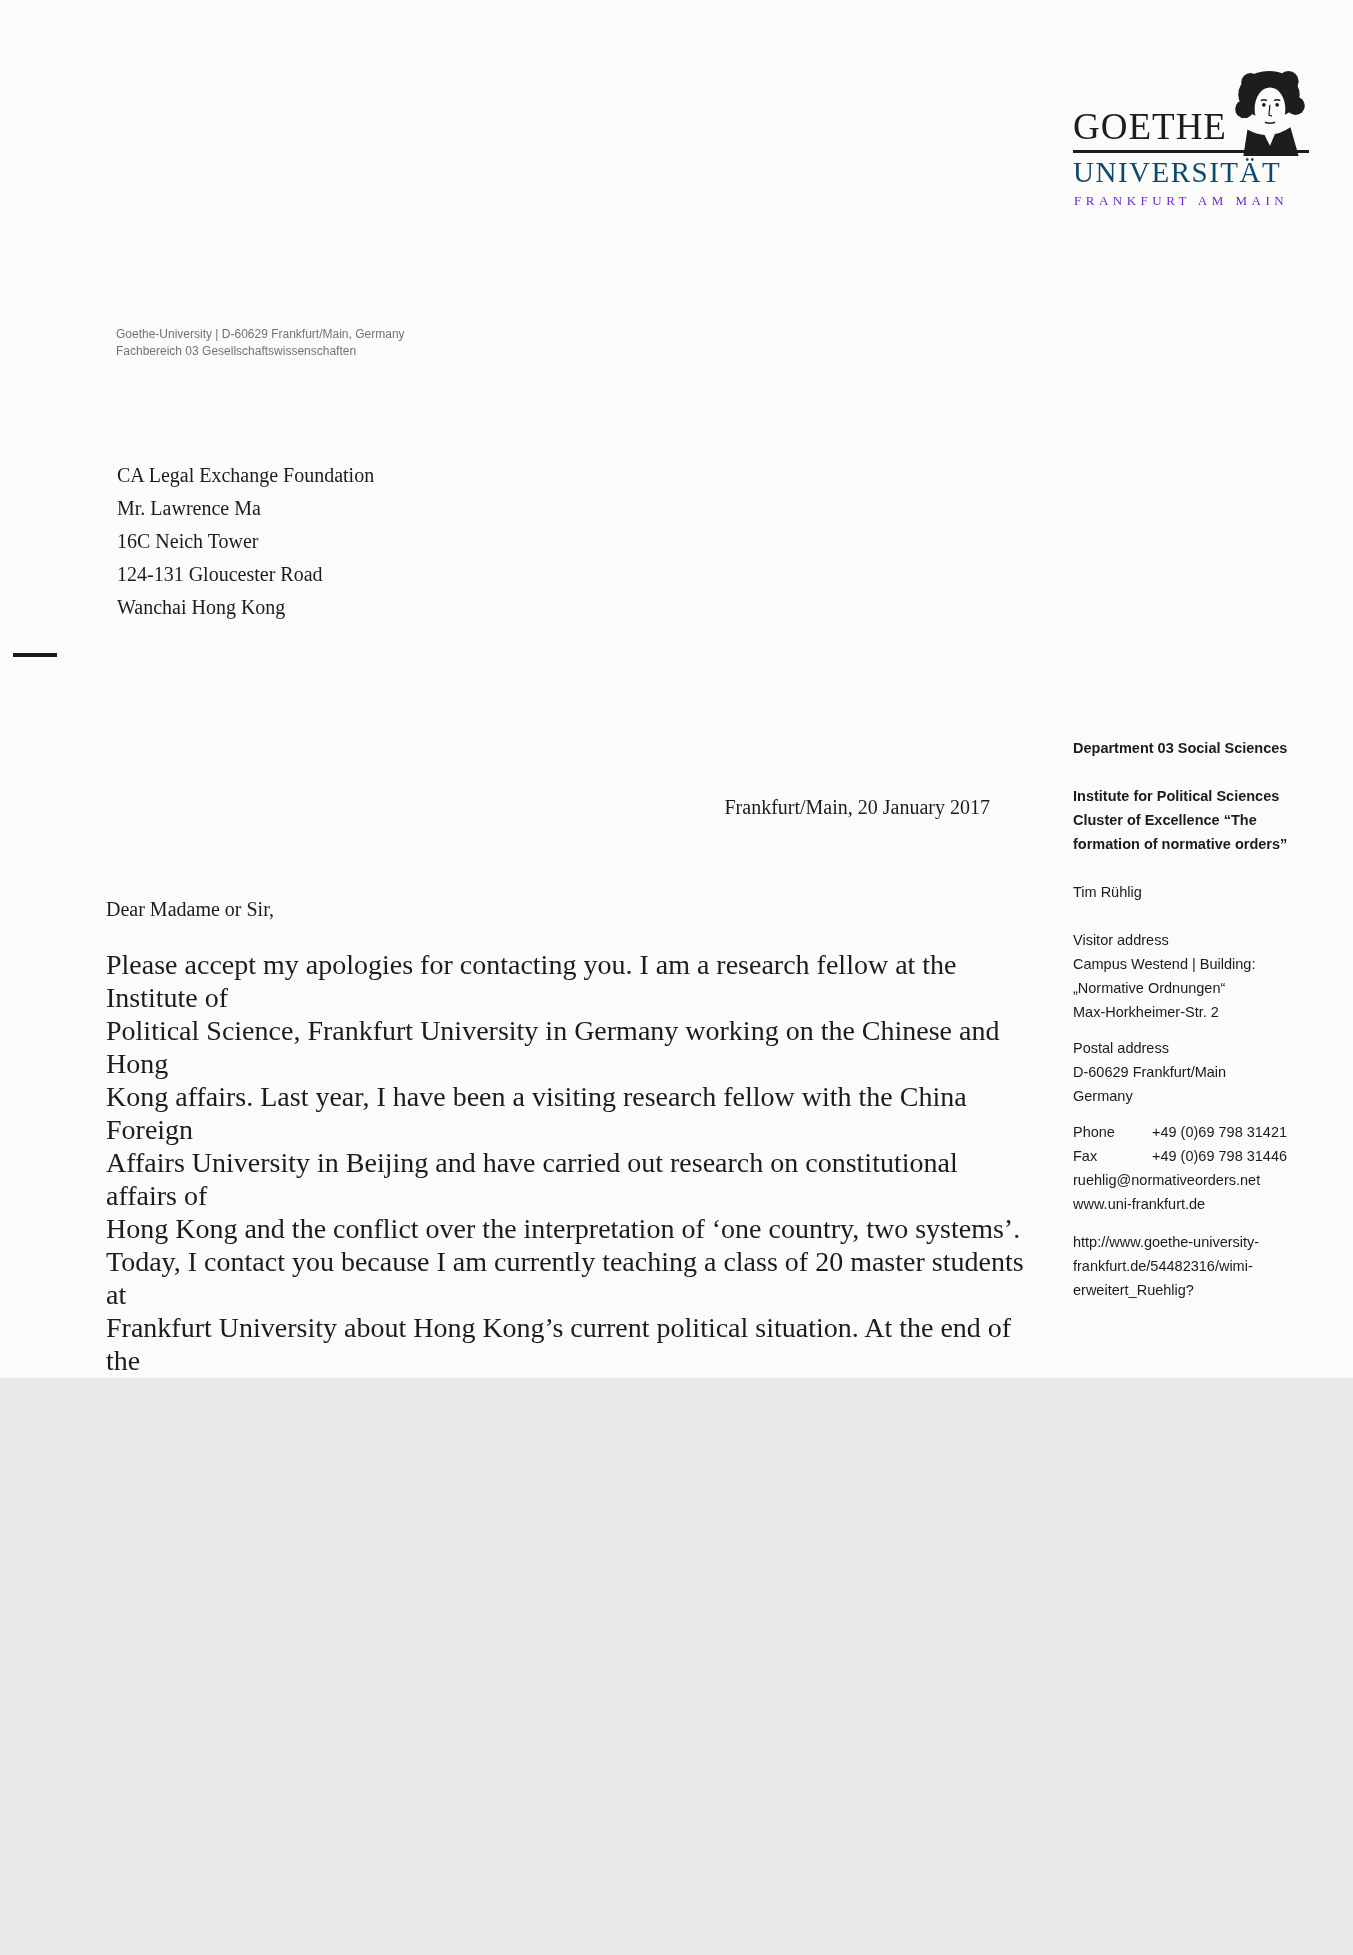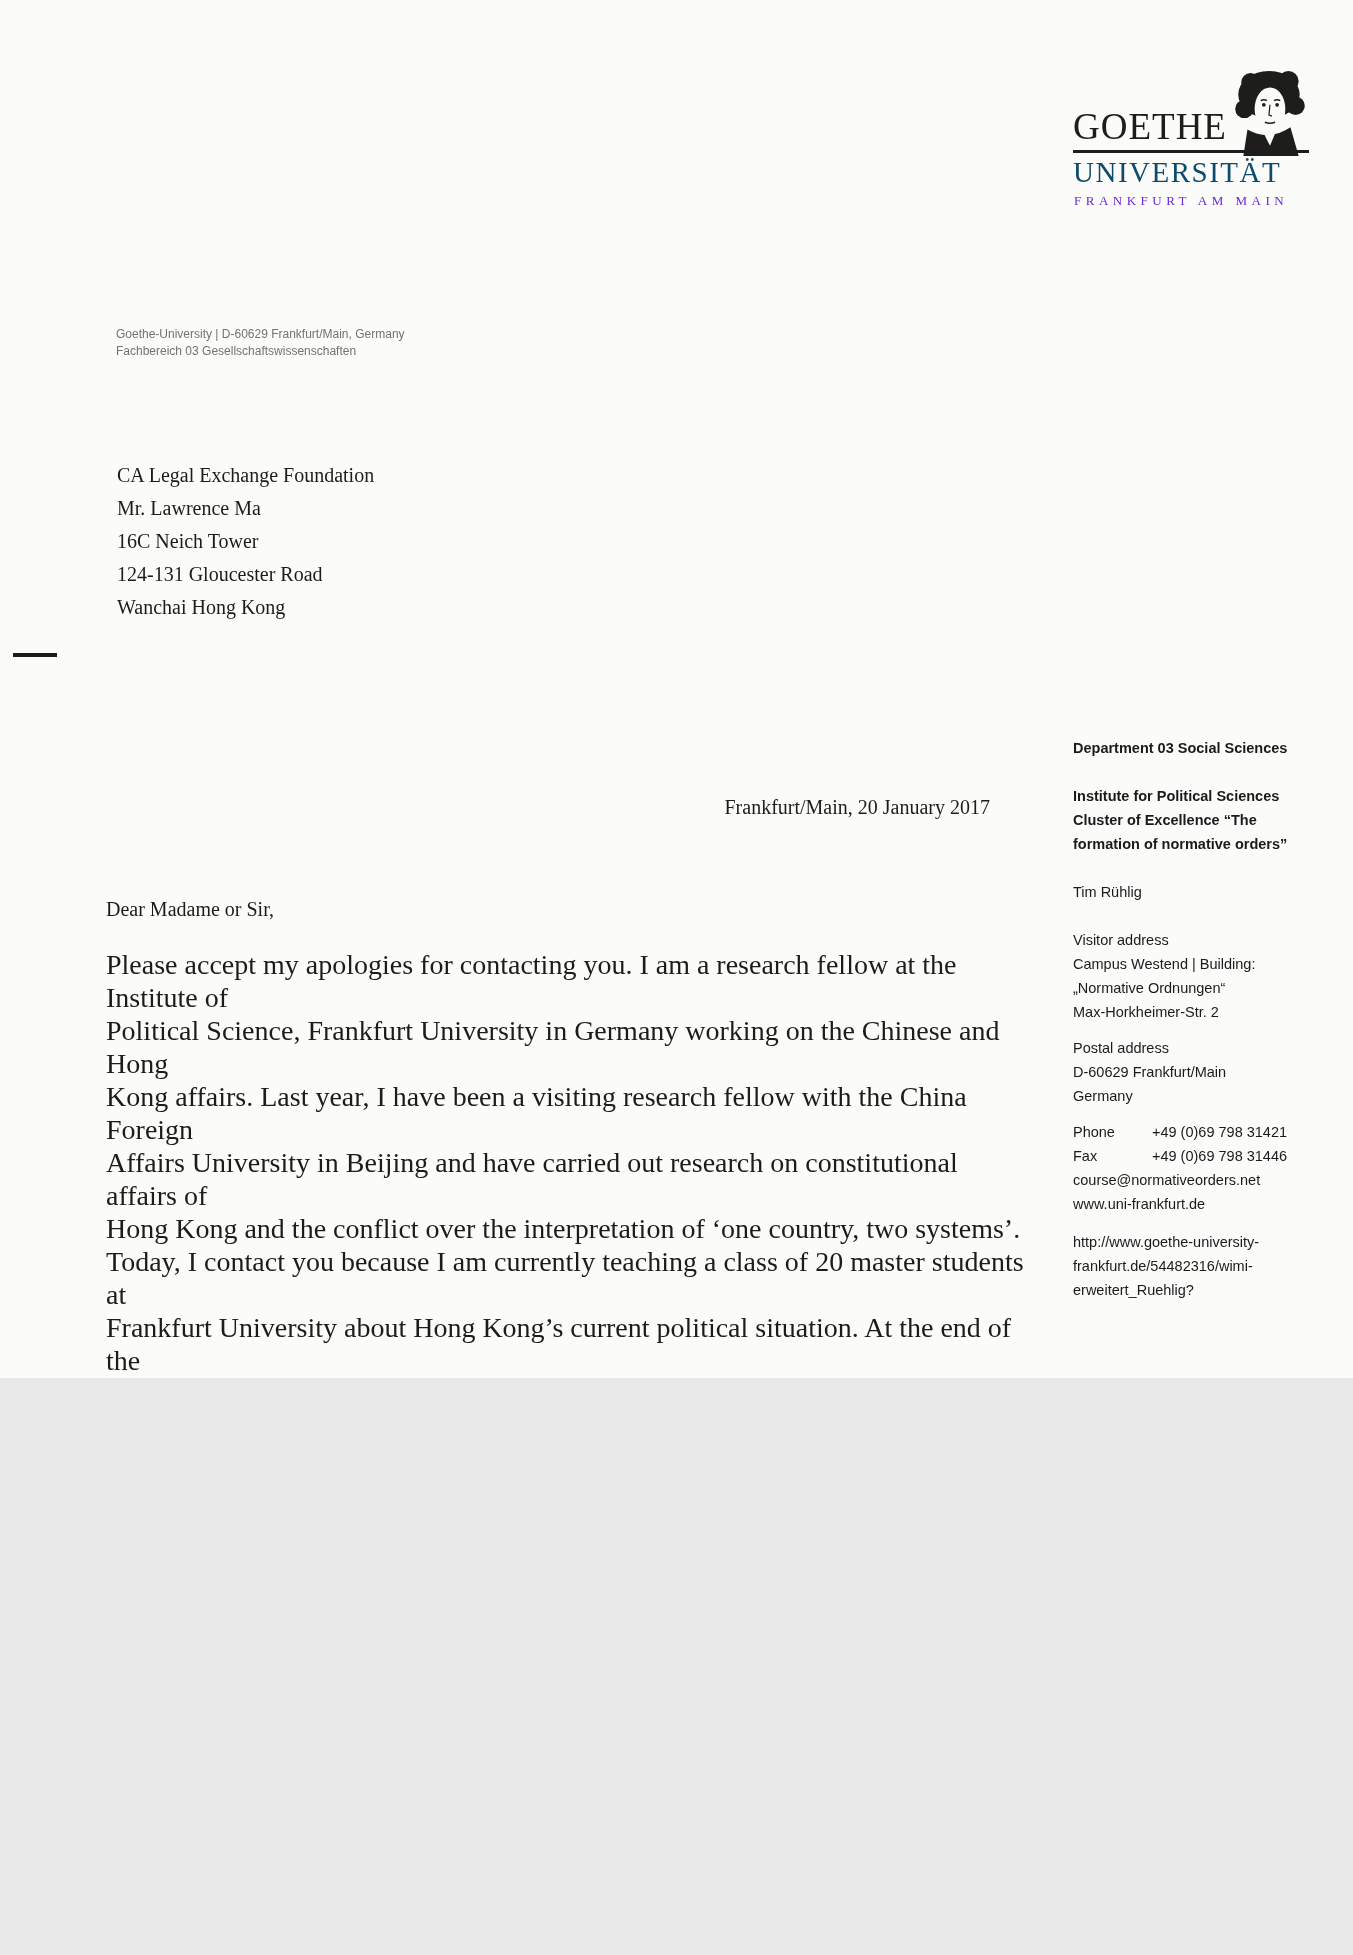--- a/index.html
+++ b/index.html
@@ -168,21 +168,21 @@
 
     <div class="mb14">
       <div class="srow">
         <span class="sl">Phone</span>
         <span>+49 (0)69 798 31421</span>
       </div>
       <div class="srow">
         <span class="sl">Fax</span>
         <span>+49 (0)69 798 31446</span>
       </div>
-      <div>course@normativeorders.net</div>
+      <div>ruehlig@normativeorders.net</div>
       <div>www.uni-frankfurt.de</div>
     </div>
 
     <div class="sb-group">http://www.goethe-university-
 frankfurt.de/54482316/wimi-
 erweitert_Ruehlig?</div>
   </div>
 
   <div class="footer">Page 1 of 2</div>
 

